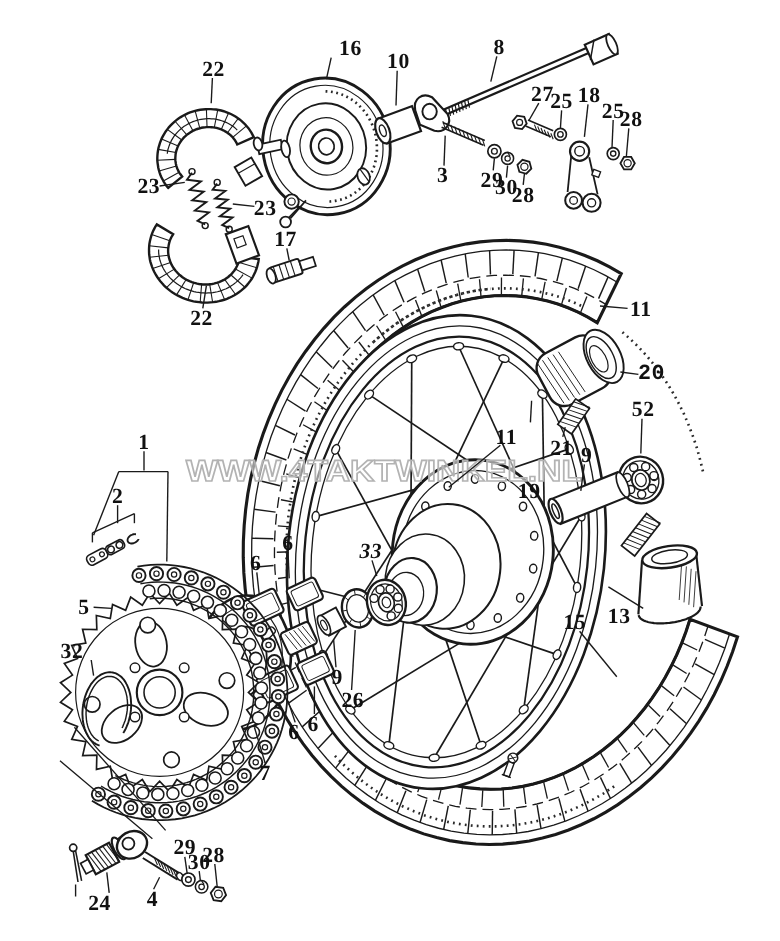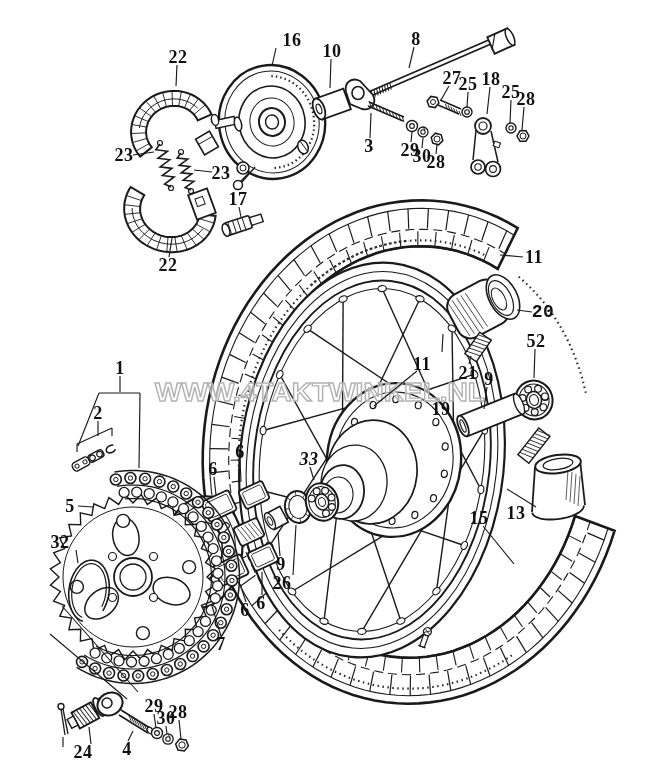--- a/index.html
+++ b/index.html
@@ -706,21 +706,21 @@
       <div class="callout" style="left: 516px; top: 482px; margin-top: 31px;">13</div>
       <div class="callout" style="left: 479px; top: 518px;">15</div>
       <div class="callout" style="left: 120px; top: 368px;">1</div>
       <div class="callout" style="left: 98px; top: 413px;">2</div>
       <div class="callout" style="left: 70px; top: 506px;">5</div>
       <div class="callout" style="left: 213px; top: 469px;">6</div>
       <div class="callout" style="left: 240px; top: 452px;">6</div>
       <div class="callout" style="left: 309px; top: 459px; font-style: italic;">33</div>
       <div class="callout" style="left: 60px; top: 542px; text-align: right;">32</div>
       <div class="callout" style="left: 281px; top: 564px;">9</div>
-      <div class="callout" style="left: 282px; top: 583px;">26</div>
+      <div class="callout" style="left: 294px; top: 583px;">26</div>
       <div class="callout" style="left: 245px; top: 610px;">6</div>
       <div class="callout" style="left: 261px; top: 603px;">6</div>
       <div class="callout" style="left: 221px; top: 644px;">7</div>
       <div class="callout" style="left: 154px; top: 706px;">29</div>
       <div class="callout" style="left: 166px; top: 718px;">30</div>
       <div class="callout" style="left: 178px; top: 712px;">28</div>
       <div class="callout" style="left: 63px; top: 755px; margin-top: 44px;">31</div>
       <div class="callout" style="left: 83px; top: 752px;">24</div>
       <div class="callout" style="left: 127px; top: 749px;">4</div>
     </div>

